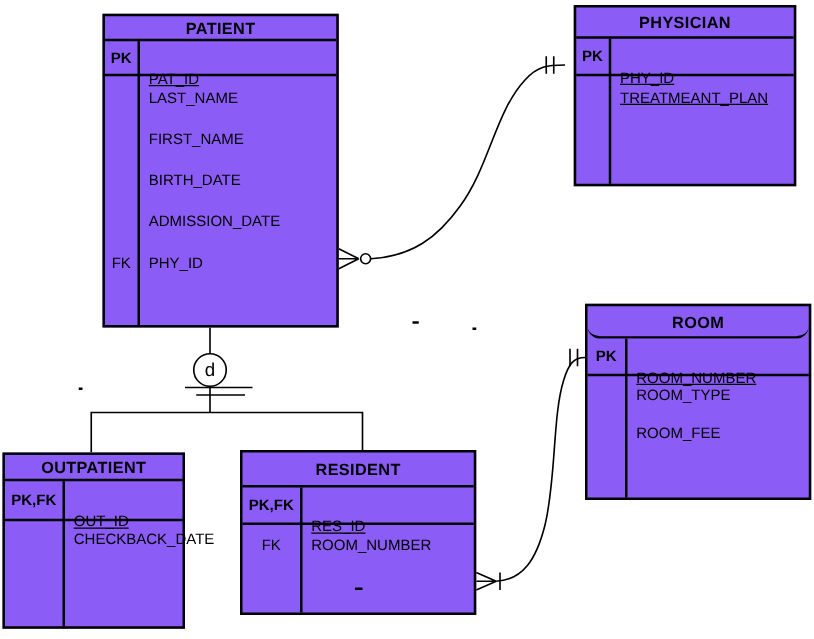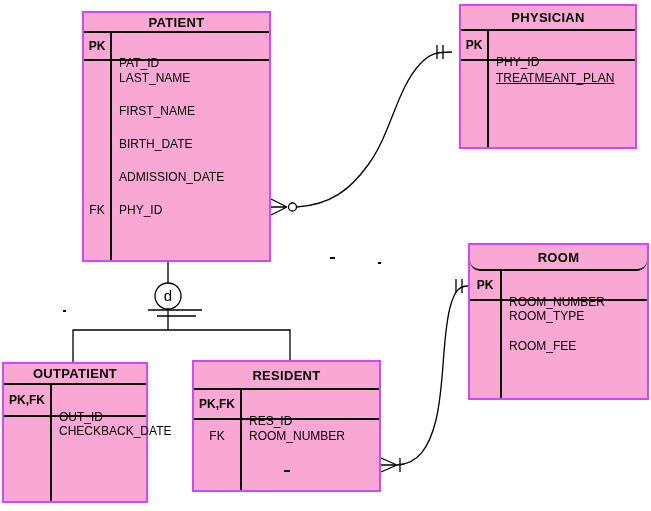--- a/index.html
+++ b/index.html
@@ -3,32 +3,32 @@
 <meta charset="utf-8">
 <style>
   html,body{margin:0;padding:0;background:#ffffff;}
   .canvas{
     position:relative;width:651px;height:511px;background:#ffffff;
     font-family:"Liberation Sans","DejaVu Sans",sans-serif;color:#000;
     overflow:hidden;
   }
   svg.layer{position:absolute;left:0;top:0;pointer-events:none;}
   .entity{
-    position:absolute;border:2px solid #d946ef;background:#f9a8d4;box-sizing:border-box;
+    position:absolute;border:2px solid #000000;background:#8b5cf6;box-sizing:border-box;
   }
   .e-header{
     font-weight:bold;font-size:13px;text-align:center;border-bottom:2px solid #000;
     display:flex;align-items:center;justify-content:center;letter-spacing:.3px;
   }
   .pk-row{display:flex;align-items:center;border-bottom:2px solid #000;}
   .row{display:flex;align-items:center;}
   .key{flex:none;text-align:center;font-size:12px;}
   .key.bold{font-weight:bold;}
   .attr{font-size:12px;margin-left:2px;padding-left:7px;white-space:nowrap;}
-  .attr.u{margin-top:33px;}
+  .attr.u{text-decoration:underline;margin-top:33px;}
   .vline{position:absolute;width:2px;background:#000;bottom:0;}
 
   
   #patient{left:82px;top:11px;width:189px;height:251px;}
   #patient .e-header{height:18px;}
   #patient .vline{left:26px;top:20px;}
   #patient .key{width:26px;}
   #patient .pk-row{height:26px;}
   #patient .row{height:33px;}
 

